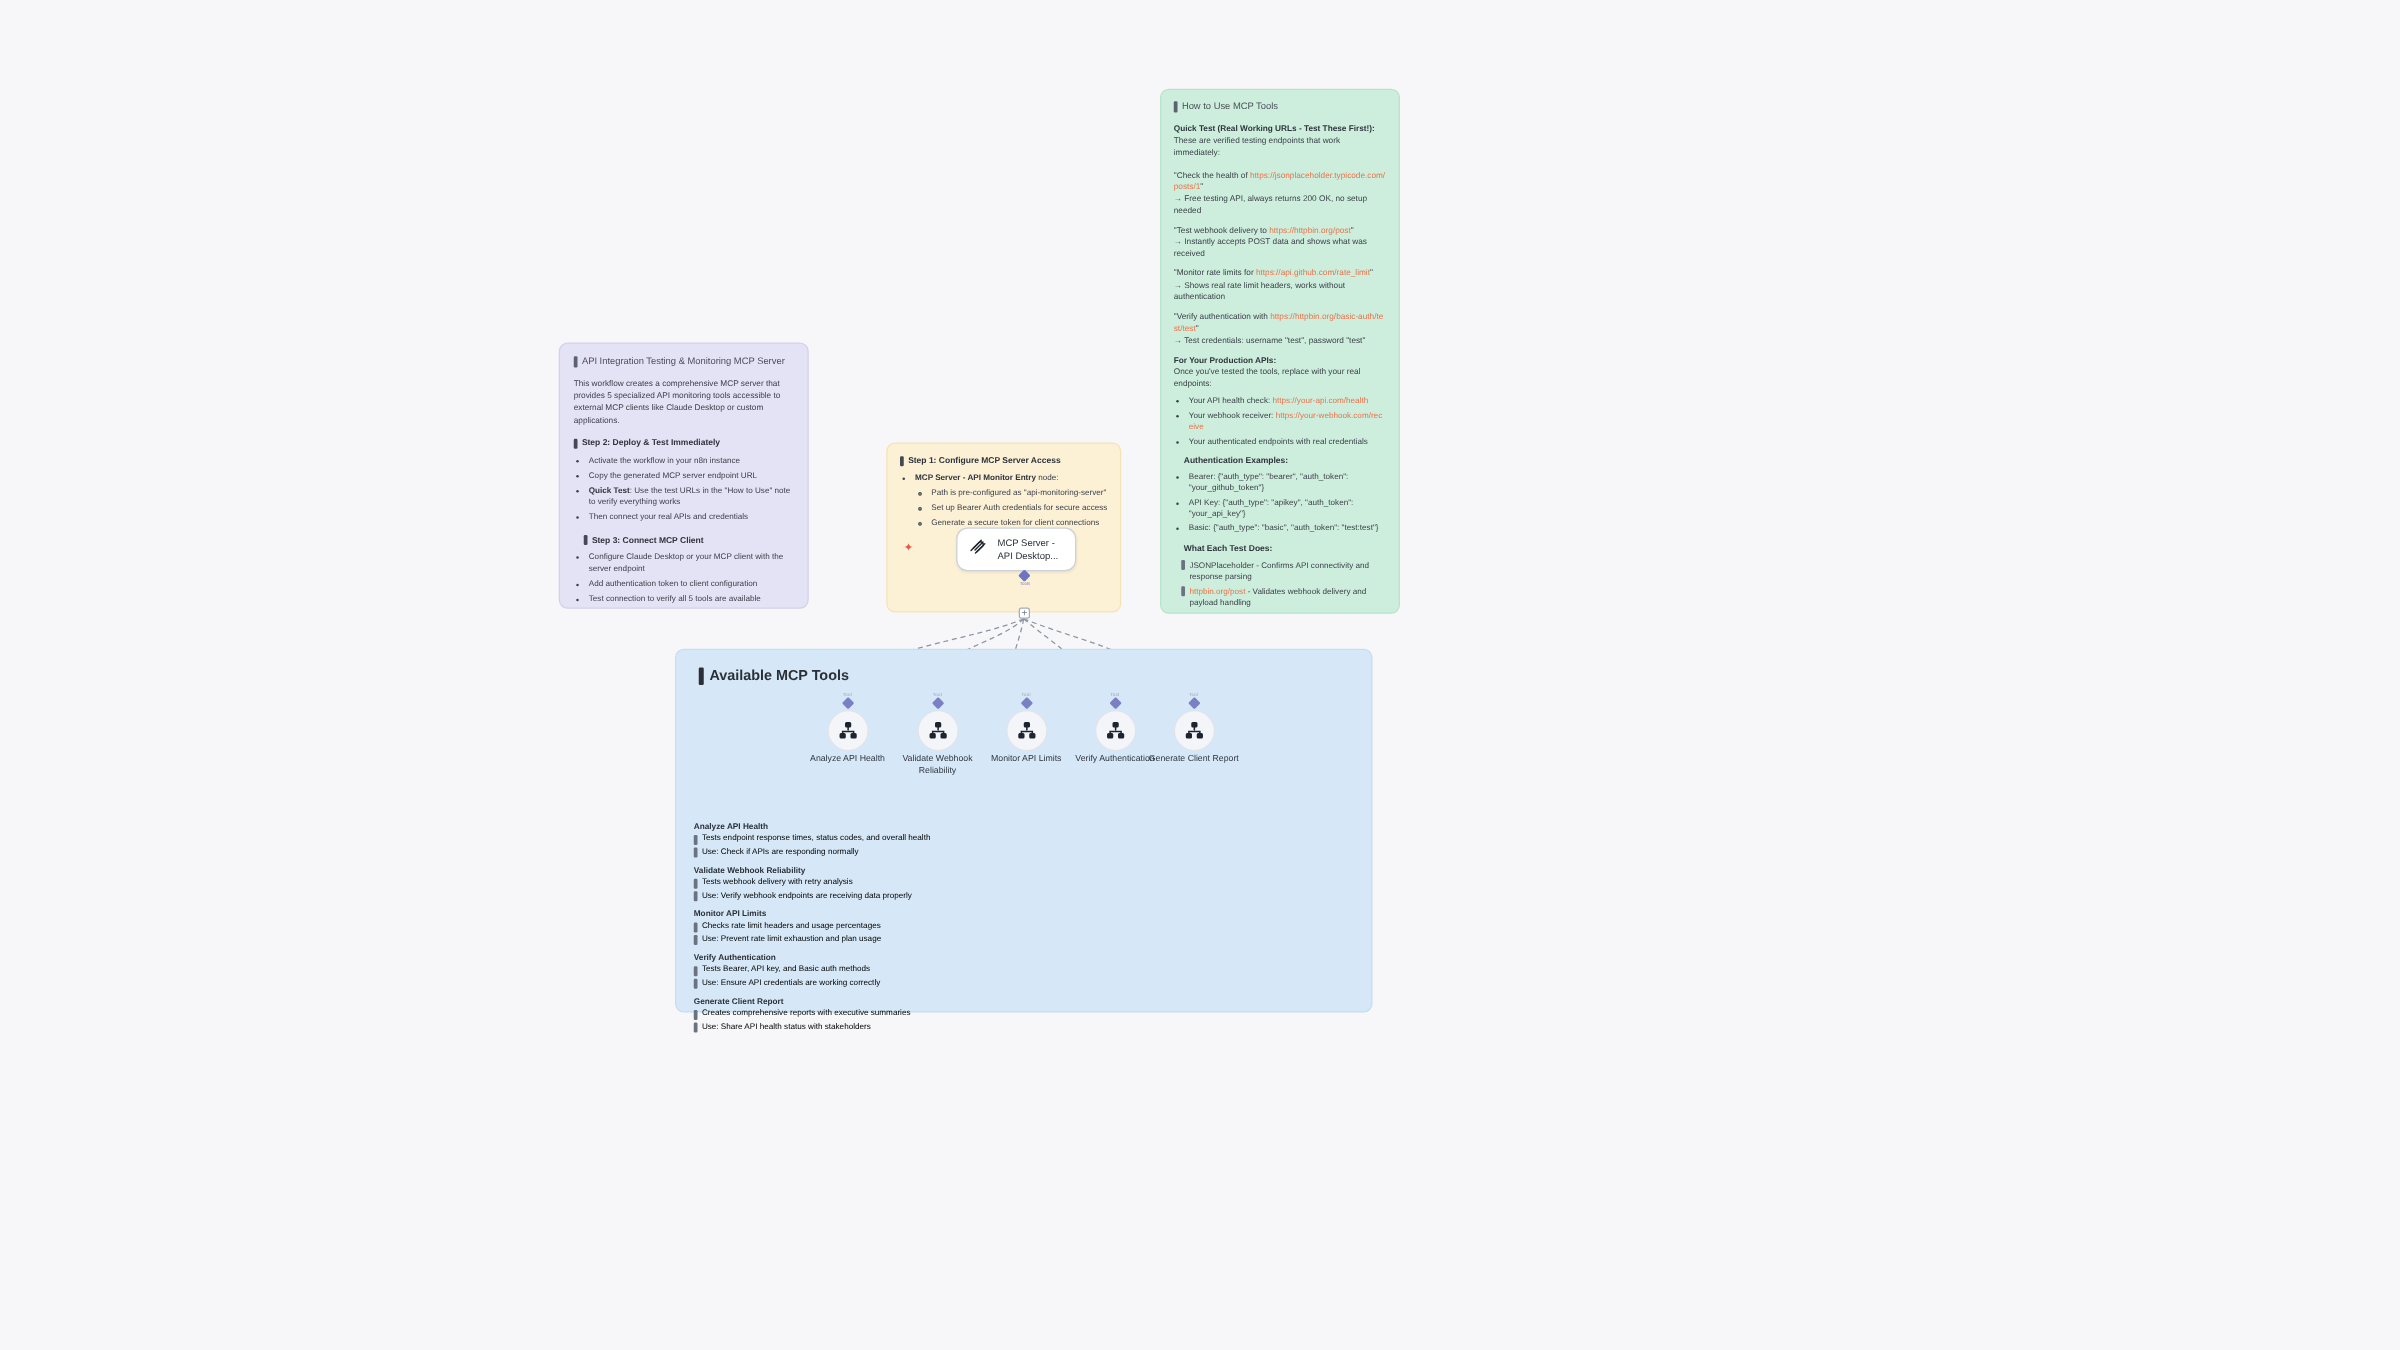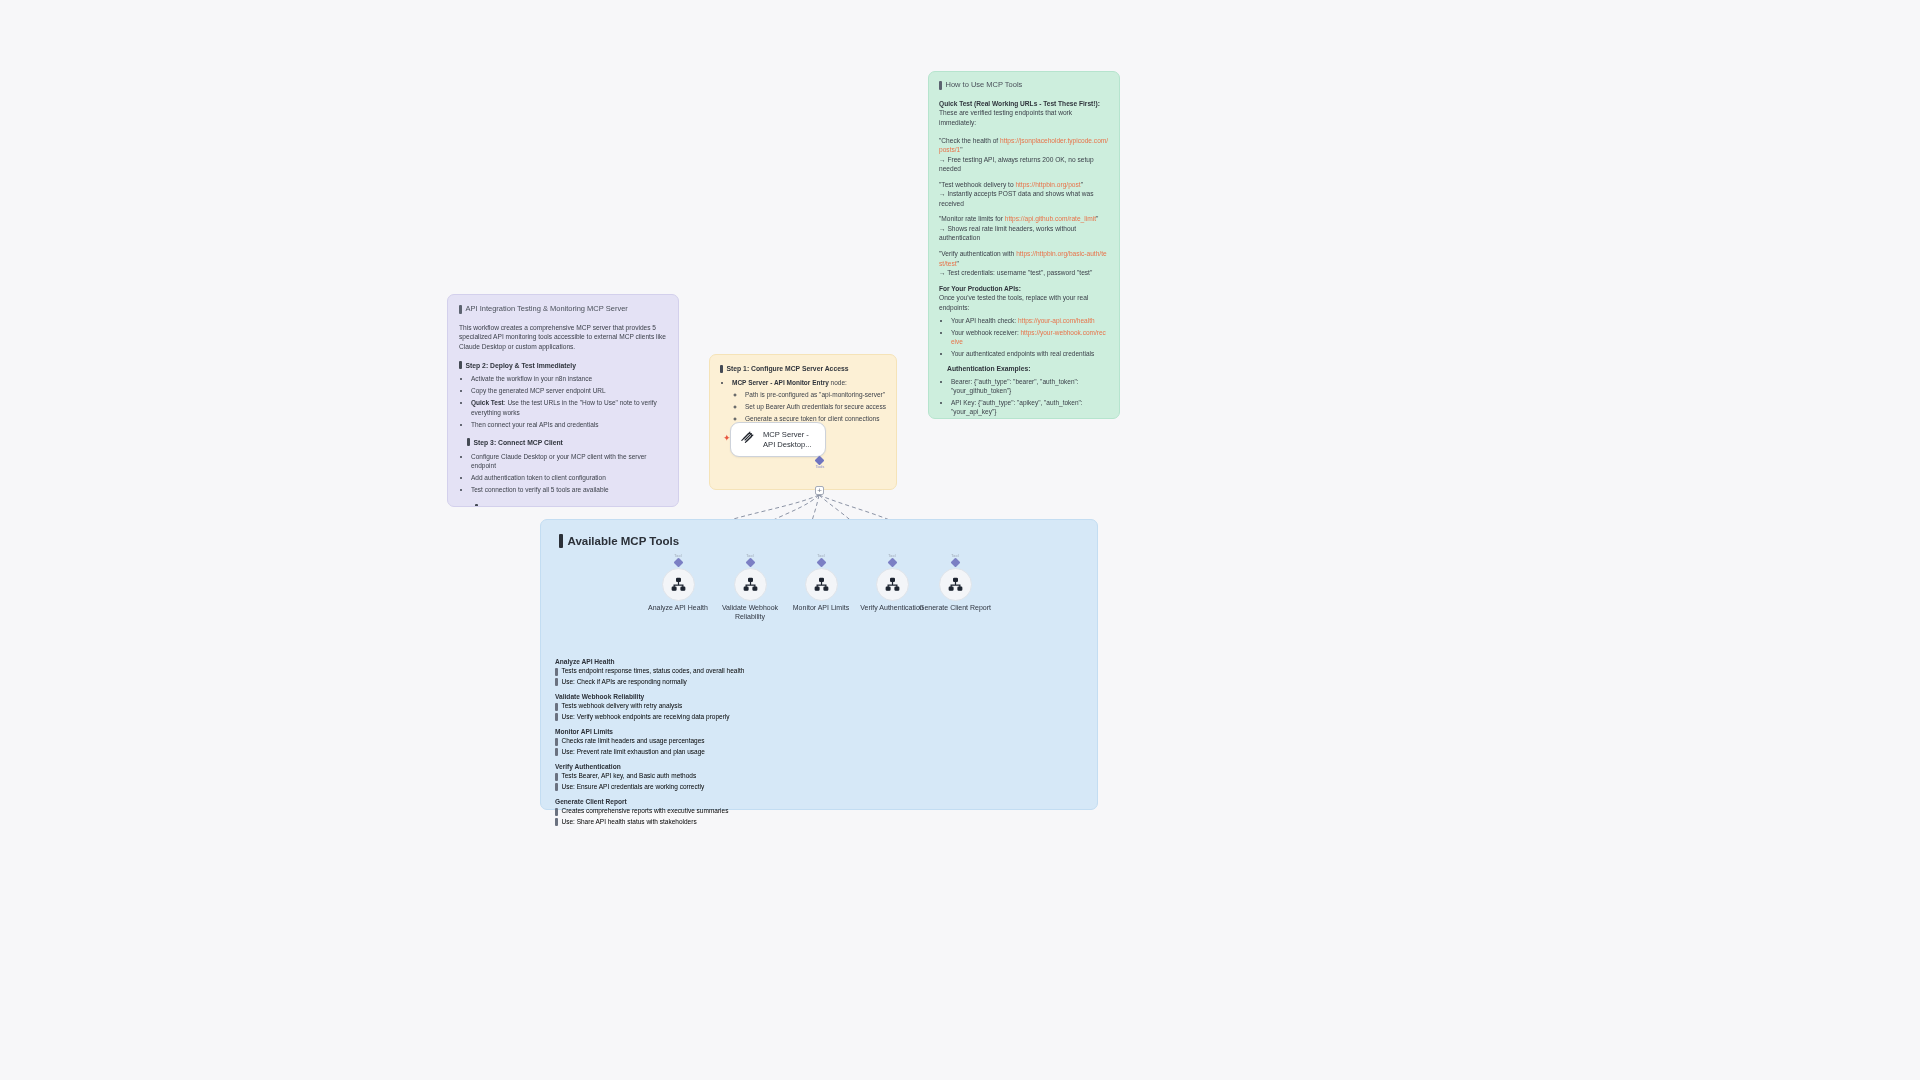--- a/index.html
+++ b/index.html
@@ -54,35 +54,35 @@
   b { font-weight: 700; color: #2f343c; }
   .lnk { color: #e8734a; word-break: break-all; }
   .linebar {
     display: flex; gap: 4px; align-items: flex-start;
     font-size: 6.5px; margin-bottom: 2px;
   }
   .linebar .bar { height: 8px; background: #6b7280; flex:0 0 auto; margin-top:0.5px; }
 
   
   #note-overview {
-    left: 447px; top: 294px; width: 232px; height: 213px;
+    left: 447px; top: 274px; width: 200px; height: 213px;
     background: #e4e2f5;
     border: 1px solid #d3d0ec;
   }
   
   #note-step1 {
     left: 709px; top: 354px; width: 188px; height: 136px;
     background: #fcf0d5;
     border: 1px solid #f5e3b8;
     padding: 9px 10px;
   }
   #note-step1 .sub { margin-top: 0; }
   
   #note-howto {
-    left: 928px; top: 71px; width: 192px; height: 348px;
+    left: 928px; top: 71px; width: 192px; height: 420px;
     background: #cdeedd;
     border: 1px solid #b6e4ce;
     padding: 8px 10px;
   }
   #note-howto .para { margin-bottom: 6px; }
   #note-howto ul.lst li { margin-bottom: 2px; }
 
   
   #panel-tools {
     position: absolute;
@@ -134,21 +134,21 @@
   }
 
   
   .desc-list { position: absolute; left: 14px; top: 138px; width: 300px; }
   .desc-block { margin-bottom: 7px; }
   .desc-h { font-size: 6.6px; font-weight: 700; color: #2b3038; margin-bottom: 2px; }
 
   
   #mcp-node {
     position: absolute;
-    left: 730px; top: 422px;
+    left: 765px; top: 422px;
     width: 96px; height: 35px;
     background: #ffffff;
     border: 1px solid #cdd2da;
     border-radius: 9px;
     display: flex; align-items: center;
     padding: 0 8px;
     gap: 7px;
     box-shadow: 0 1px 2px rgba(0,0,0,.06);
   }
   #mcp-node .node-label {

